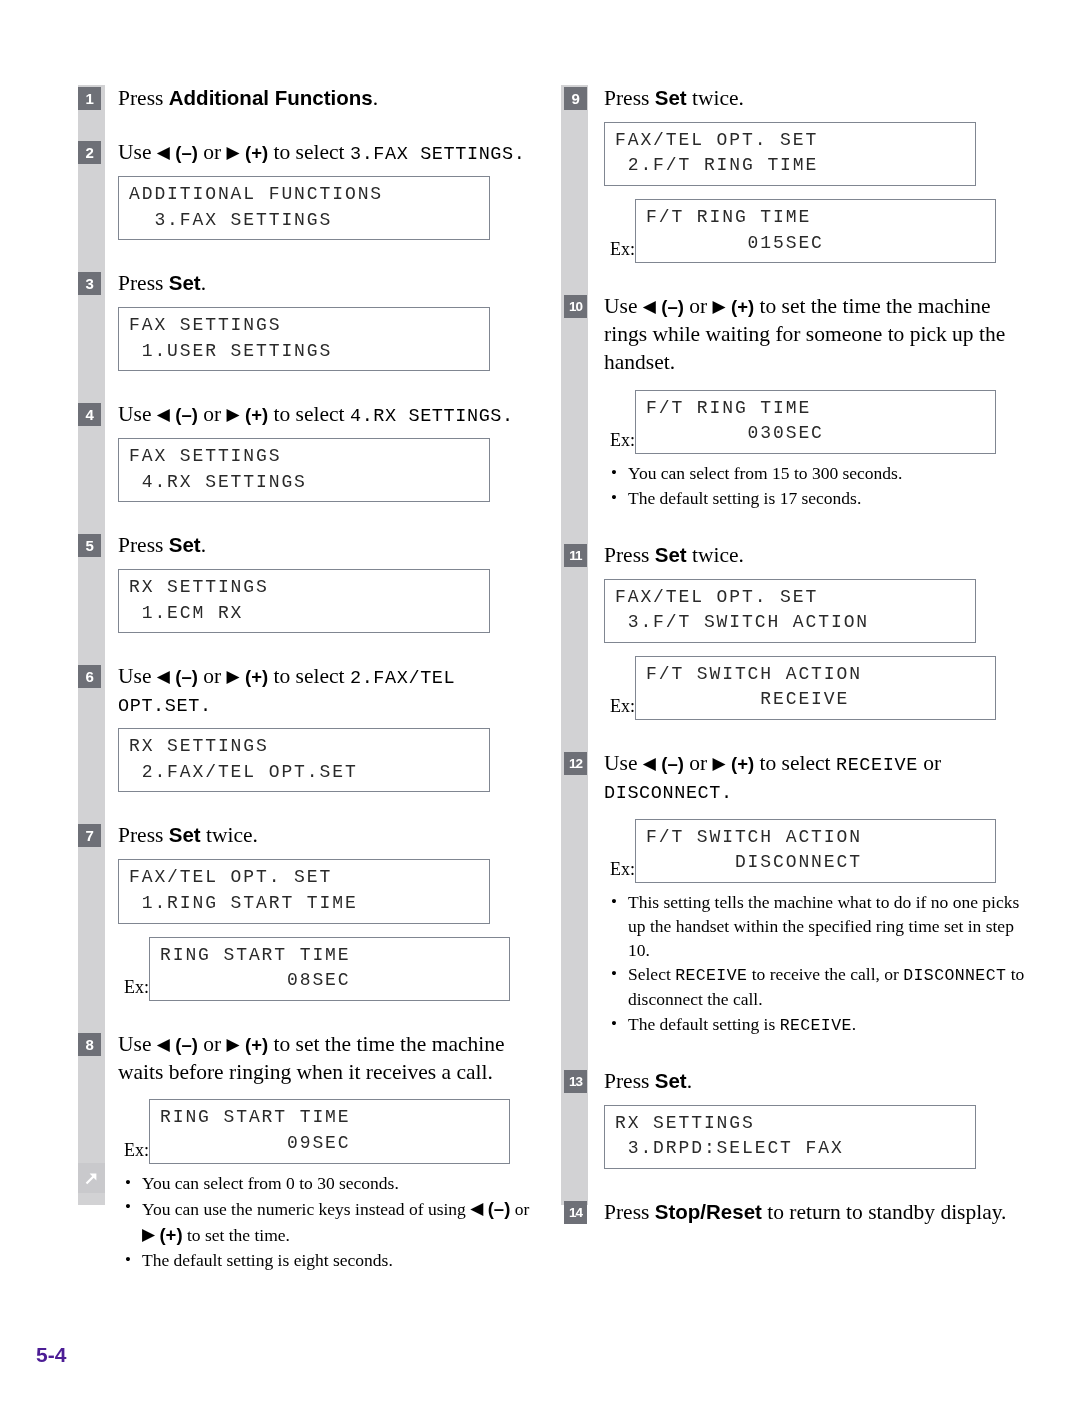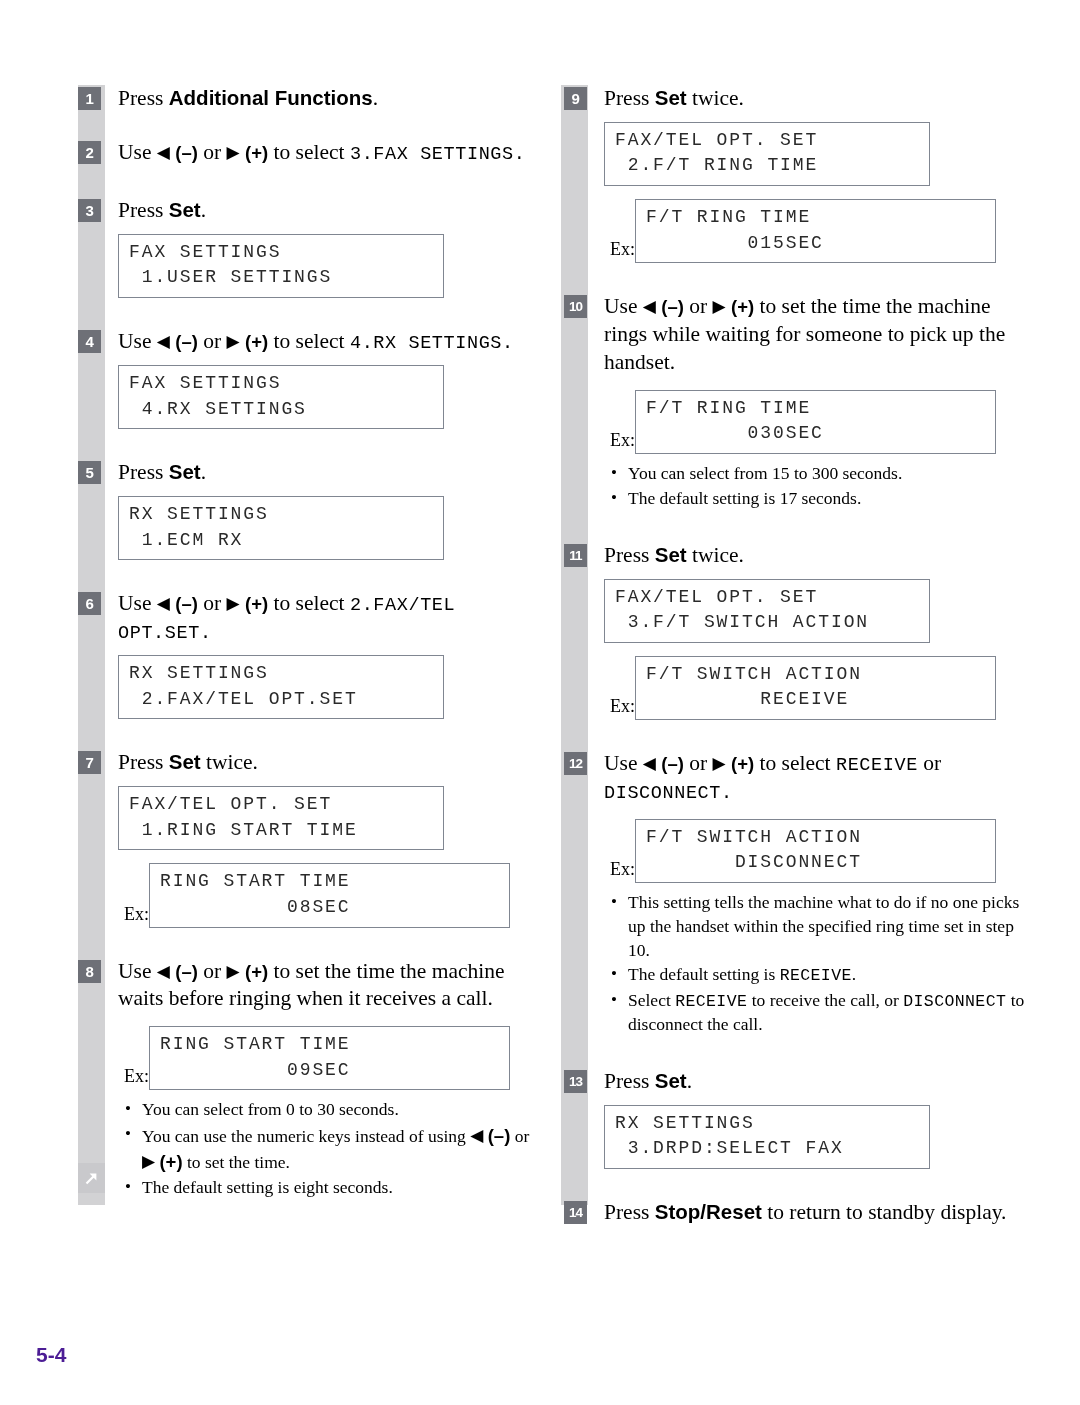--- a/index.html
+++ b/index.html
@@ -116,21 +116,21 @@
     box-sizing: border-box;
     padding: 5px 10px 6px 10px;
     font-family: "Liberation Mono", "DejaVu Sans Mono", monospace;
     font-size: 18px;
     letter-spacing: 1.9px;
     line-height: 1.42;
     color: #2a2a2a;
     white-space: pre;
   }
   .lcd-wrap { margin: 9px 0 0 0; }
-  .lcd-w1 { width: 326px; }
+  .lcd-w1 { width: 372px; }
   .lcd-w2 { width: 361px; }
 
   
   .ex-row {
     display: flex;
     align-items: flex-end;
     margin: 13px 0 0 0;
   }
   .ex-label {
     font-size: 18px;
@@ -210,20 +210,24 @@
         <div class="step">
           <div class="step-badge">1</div>
           <p class="step-text">Press <b>Additional Functions</b>.</p>
         </div>
 
         <div class="sp-b"></div>
 
         <div class="step">
           <div class="step-badge">2</div>
           <p class="step-text">Use <span class="arrow-gl">◀</span> <span class="pm">(–)</span> or <span class="arrow-gl">▶</span> <span class="pm">(+)</span> to select <span class="mono">3.FAX SETTINGS.</span></p>
+          <div class="lcd-wrap">
+            <div class="lcd lcd-w1"><span>ADDITIONAL FUNCTIONS</span>
+<span>  3.FAX SETTINGS</span></div>
+          </div>
         </div>
 
         <div class="sp-c"></div>
 
         <div class="step">
           <div class="step-badge">3</div>
           <p class="step-text">Press <b>Set</b>.</p>
           <div class="lcd-wrap">
             <div class="lcd lcd-w1"><span>FAX SETTINGS</span>
 <span> 1.USER SETTINGS</span></div>
@@ -355,22 +359,22 @@
         <div class="step">
           <div class="step-badge wide">12</div>
           <p class="step-text">Use <span class="arrow-gl">◀</span> <span class="pm">(–)</span> or <span class="arrow-gl">▶</span> <span class="pm">(+)</span> to select <span class="mono">RECEIVE</span> or <span class="mono">DISCONNECT.</span></p>
           <div class="ex-row">
             <span class="ex-label">Ex:</span>
             <div class="lcd lcd-w2 ex-box"><span>F/T SWITCH ACTION</span>
 <span>       DISCONNECT</span></div>
           </div>
           <ul class="notes">
             <li>This setting tells the machine what to do if no one picks up the handset within the specified ring time set in step 10.</li>
+            <li>Select <span class="mono">RECEIVE</span> to receive the call, or <span class="mono">DISCONNECT</span> to disconnect the call.</li>
             <li>The default setting is <span class="mono">RECEIVE</span>.</li>
-            <li>Select <span class="mono">RECEIVE</span> to receive the call, or <span class="mono">DISCONNECT</span> to disconnect the call.</li>
           </ul>
         </div>
 
         <div class="sp-c"></div>
 
         <div class="step">
           <div class="step-badge wide">13</div>
           <p class="step-text">Press <b>Set</b>.</p>
           <div class="lcd-wrap">
             <div class="lcd lcd-w1"><span>RX SETTINGS</span>

